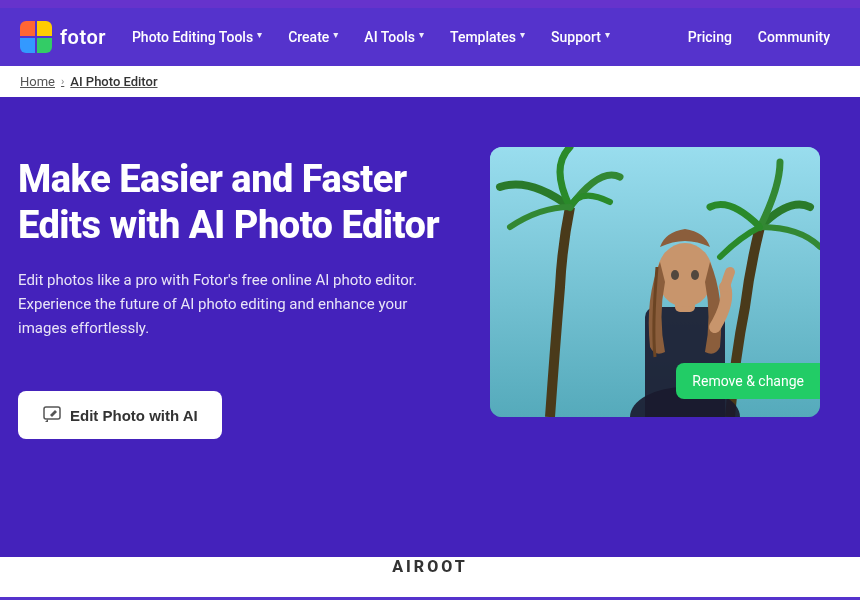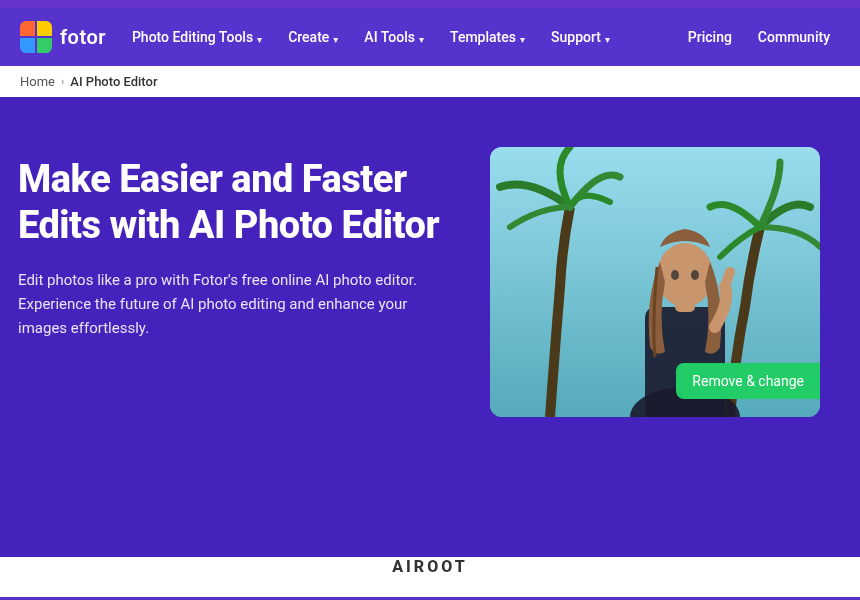--- a/index.html
+++ b/index.html
@@ -37,21 +37,21 @@
 
     .logo-text {
       color: white;
       font-size: 20px;
       font-weight: 600;
       letter-spacing: 0.5px;
     }
 
     .nav-item {
       display: flex;
-      align-items: flex-end;
+      align-items: flex-start;
       gap: 4px;
       color: white;
       font-size: 14px;
       font-weight: 500;
       padding: 6px 10px;
       cursor: pointer;
       border-radius: 4px;
       white-space: nowrap;
     }
 
@@ -66,20 +66,21 @@
 
     
     .breadcrumb {
       background: white;
       padding: 8px 20px;
       display: flex;
       align-items: center;
       gap: 6px;
       font-size: 13px;
       color: #555;
+      text-decoration: underline;
     }
 
     .breadcrumb-home {
       color: #555;
     }
 
     .breadcrumb-chevron {
       color: #888;
       font-size: 11px;
     }
@@ -273,20 +274,30 @@
 <div class="breadcrumb">
   <span class="breadcrumb-home">Home</span>
   <span class="breadcrumb-chevron">›</span>
   <span class="breadcrumb-current">AI Photo Editor</span>
 </div>
 
 <div class="main">
   <div class="hero-left">
     <h1 class="hero-title">Make Easier and Faster Edits with AI Photo Editor</h1>
     <p class="hero-desc">Edit photos like a pro with Fotor's free online AI photo editor. Experience the future of AI photo editing and enhance your images effortlessly.</p>
+    <button class="edit-btn">
+      <span class="btn-icon">
+        <svg width="18" height="18" viewBox="0 0 18 18" fill="none">
+          <rect x="1" y="1" width="16" height="12" rx="2" stroke="#555" stroke-width="1.5" fill="none"></rect>
+          <path d="M5 13 L2 16 L5 16 Z" fill="#555"></path>
+          <path d="M7 9 L12 4 L14 6 L9 11 Z" fill="#555"></path>
+        </svg>
+      </span>
+      <span>Edit Photo with AI</span>
+    </button>
   </div>
 
   <div class="hero-image">
     <div class="hero-img-bg">
 
       <svg class="palm-bg" viewBox="0 0 330 270" preserveAspectRatio="xMidYMid slice">
 
         <defs>
           <linearGradient id="skyGrad" x1="0" y1="0" x2="0" y2="1">
             <stop offset="0%" stop-color="#99ddee"></stop>

